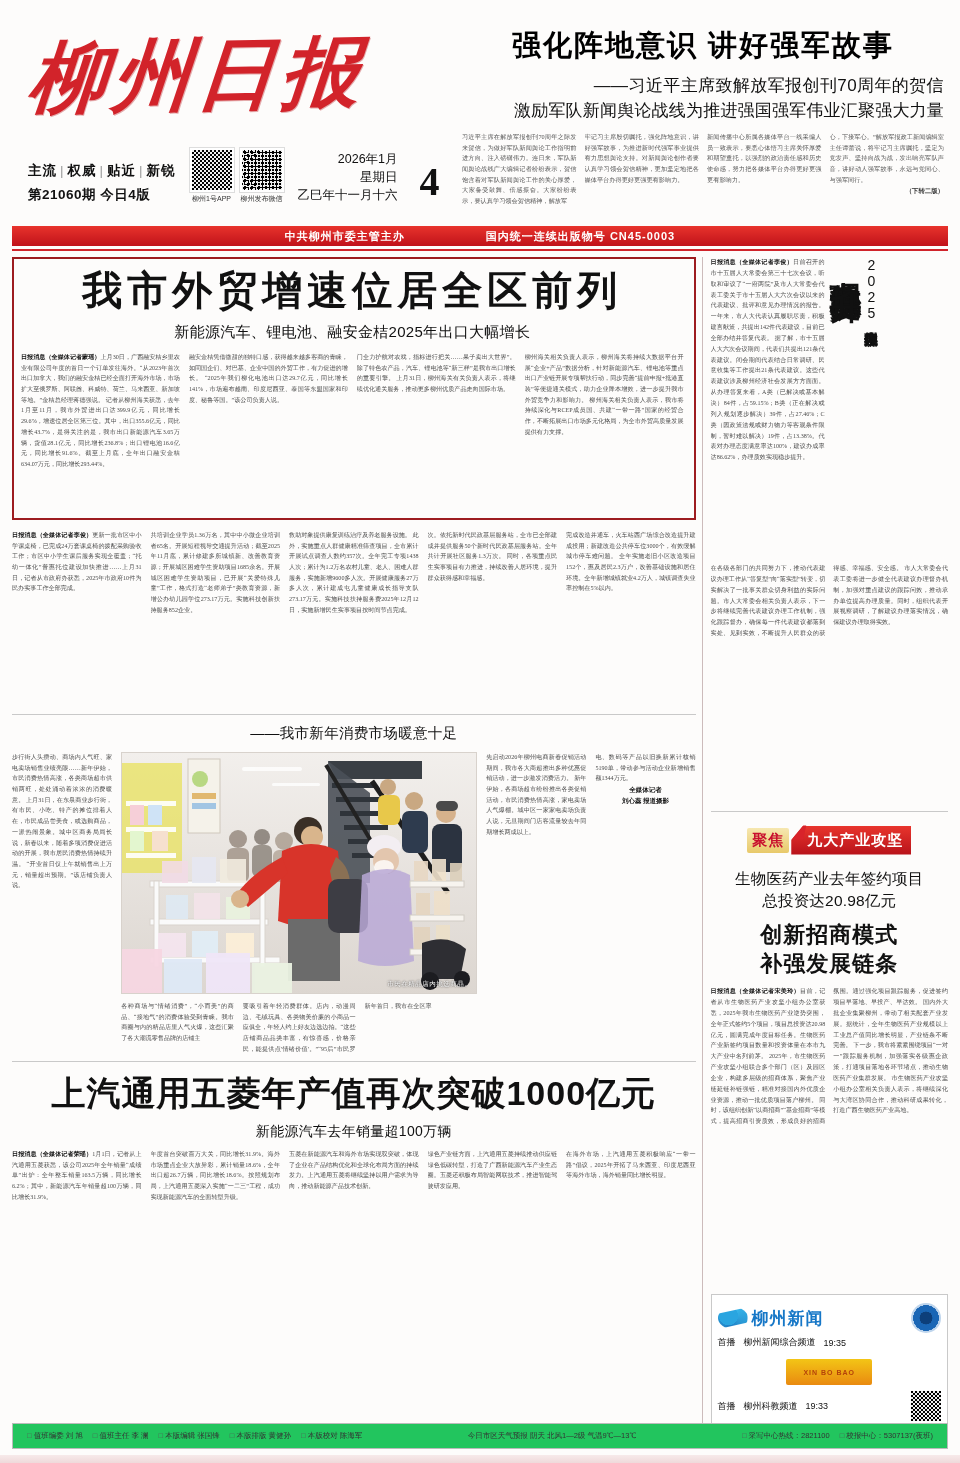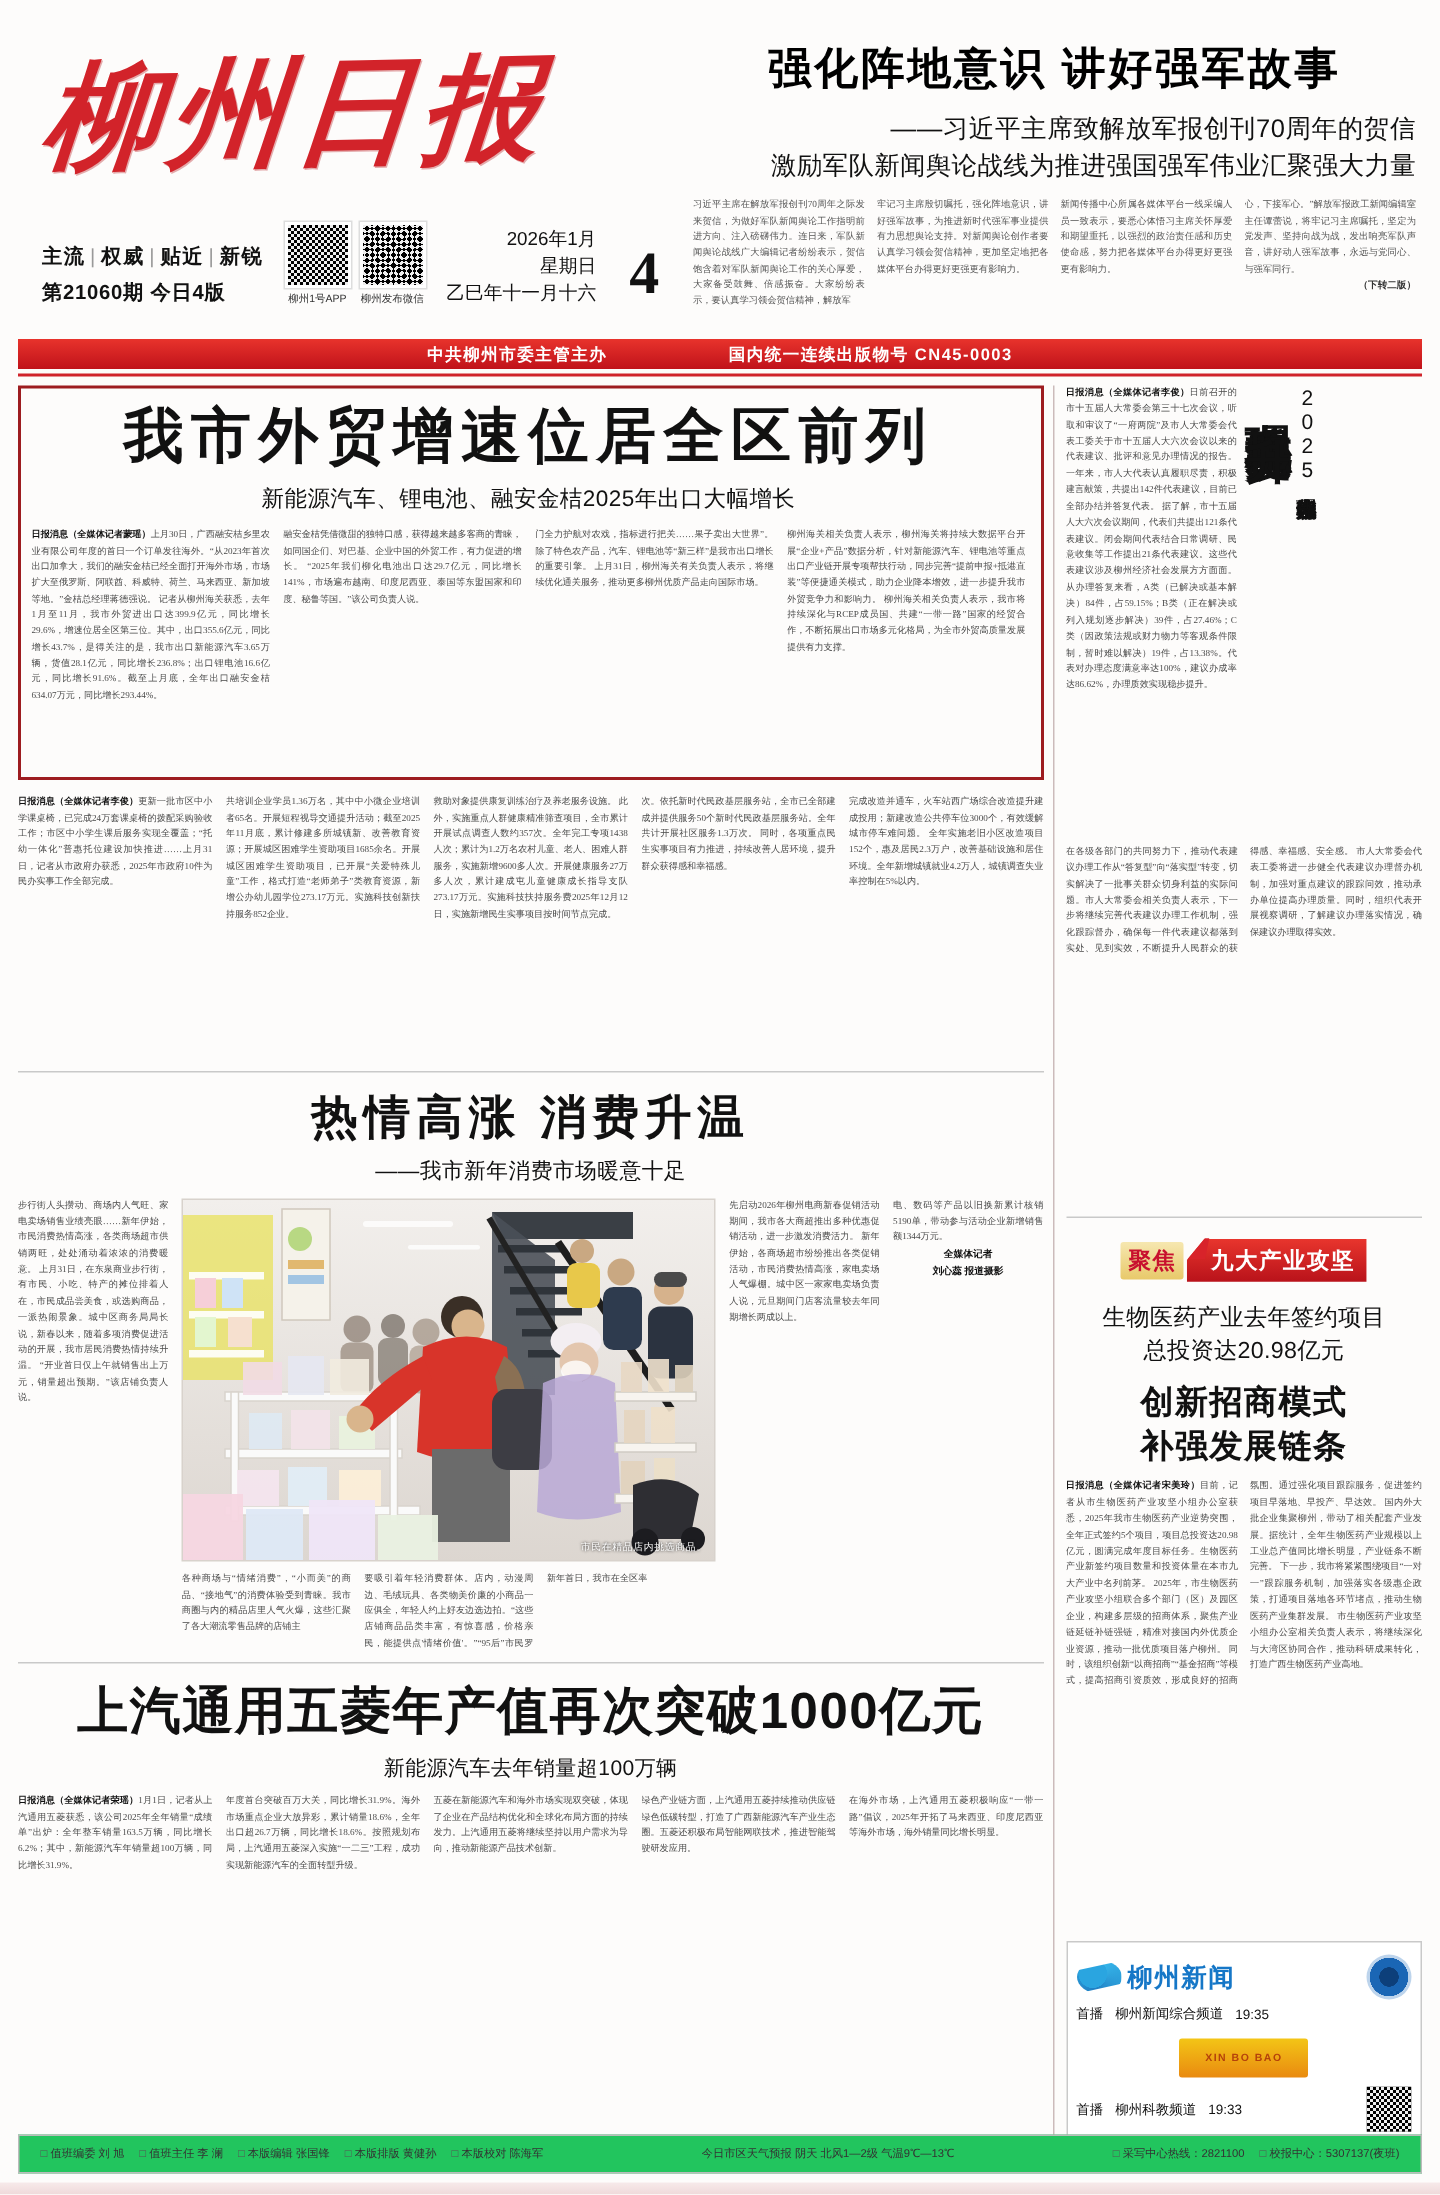--- a/index.html
+++ b/index.html
@@ -463,21 +463,20 @@
           <span>同时，各项重点民生实事项目有力推进，持续改善人居环境，提升群众获得感和幸福感。</span>
         </div>
         <div class="col">
           <span>完成改造并通车，火车站西广场综合改造提升建成投用；新建改造公共停车位3000个，有效缓解城市停车难问题。</span>
           <span>全年实施老旧小区改造项目152个，惠及居民2.3万户，改善基础设施和居住环境。全年新增城镇就业4.2万人，城镇调查失业率控制在5%以内。</span>
         </div>
       </div>
 
       <div class="hr-sep"></div>
 
-      <div class="sec3-head">热情高涨  消费升温</div>
       <div class="sec3-sub">——我市新年消费市场暖意十足</div>
 
       <div class="sec3-body">
         <div class="col">
           <span>步行街人头攒动、商场内人气旺、家电卖场销售业绩亮眼……新年伊始，市民消费热情高涨，各类商场超市供销两旺，处处涌动着浓浓的消费暖意。</span>
           <span>上月31日，在东泉商业步行街，有市民、小吃、特产的摊位排着人在，市民成品尝美食，或选购商品，一派热闹景象。城中区商务局局长说，新春以来，随着多项消费促进活动的开展，我市居民消费热情持续升温。</span>
           <span>“开业首日仅上午就销售出上万元，销量超出预期。”该店铺负责人说。</span>
         </div>
         <div class="photo-holder">
           <div class="photo">

